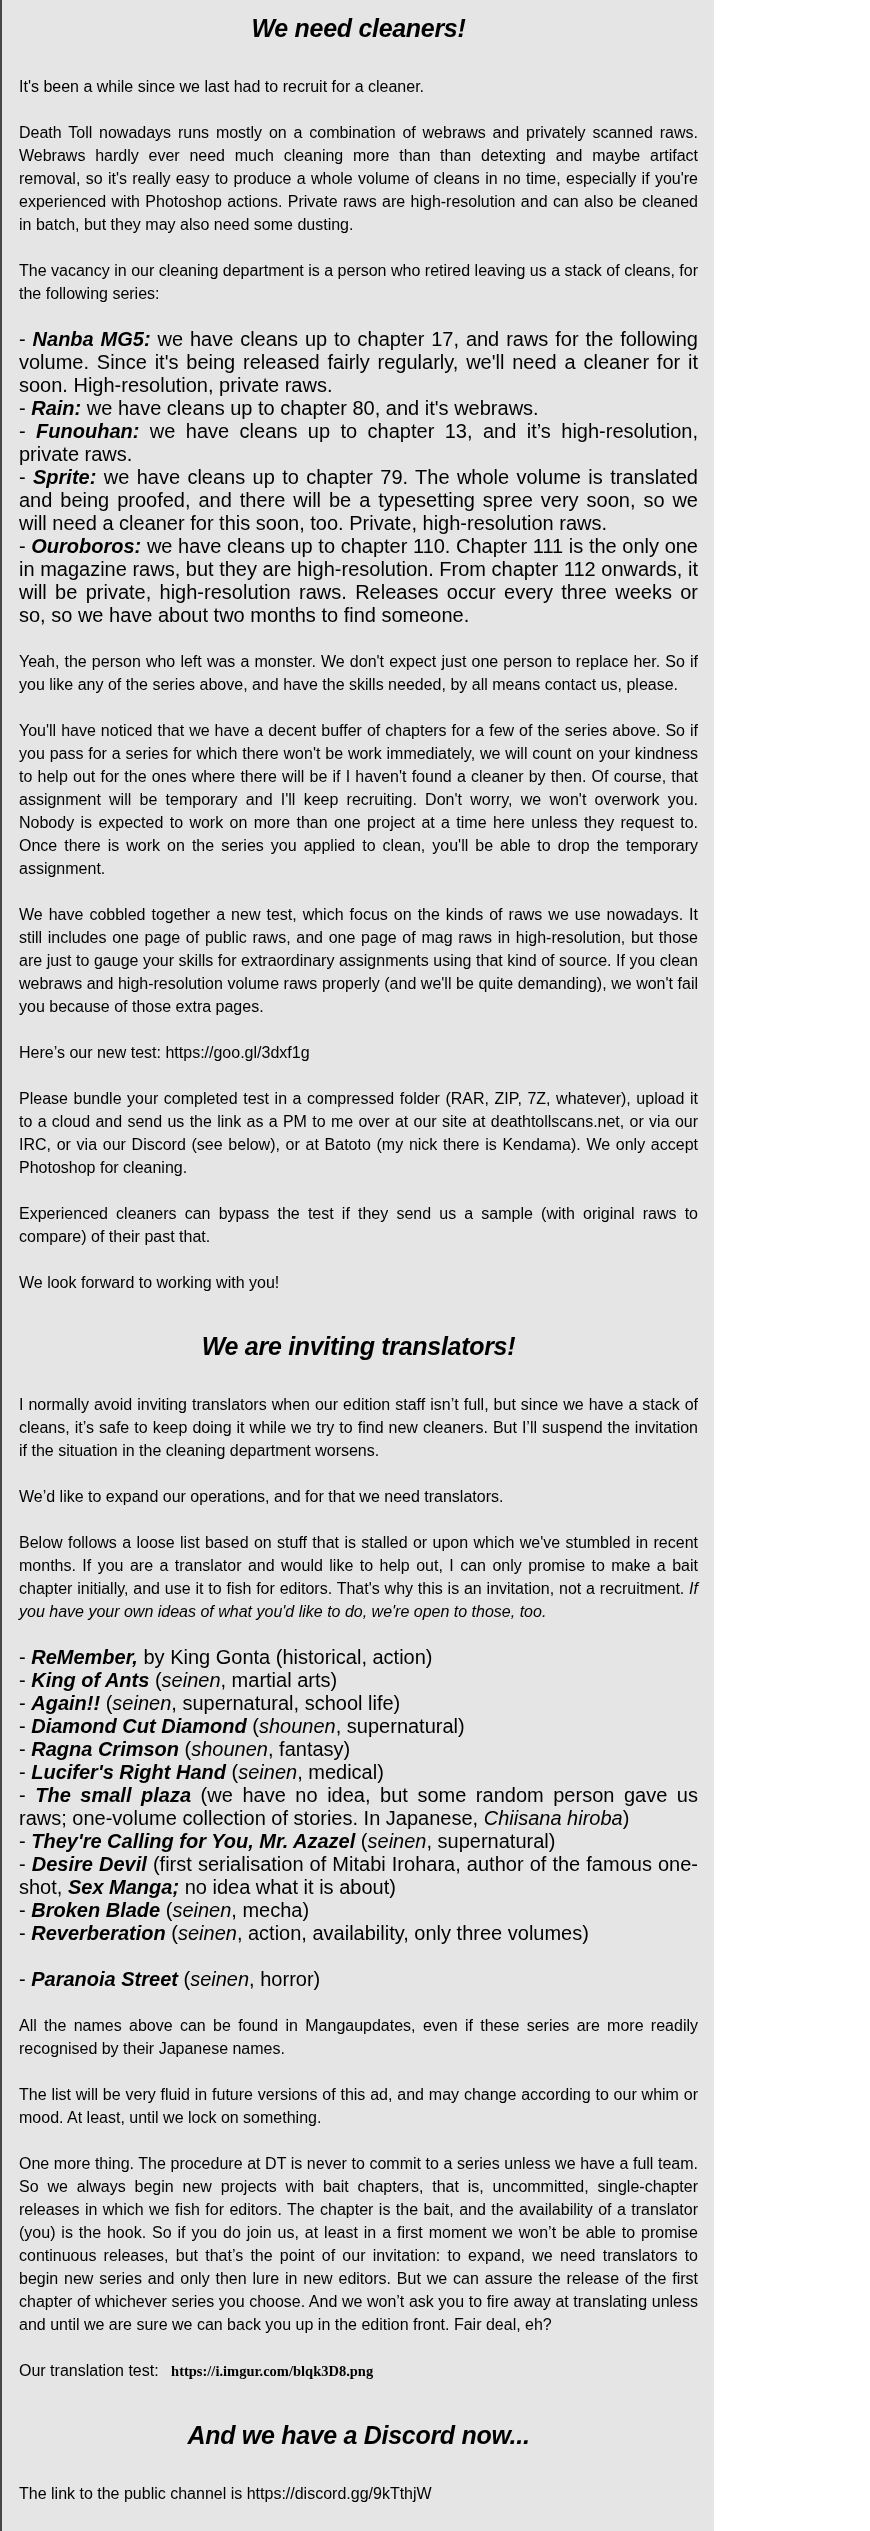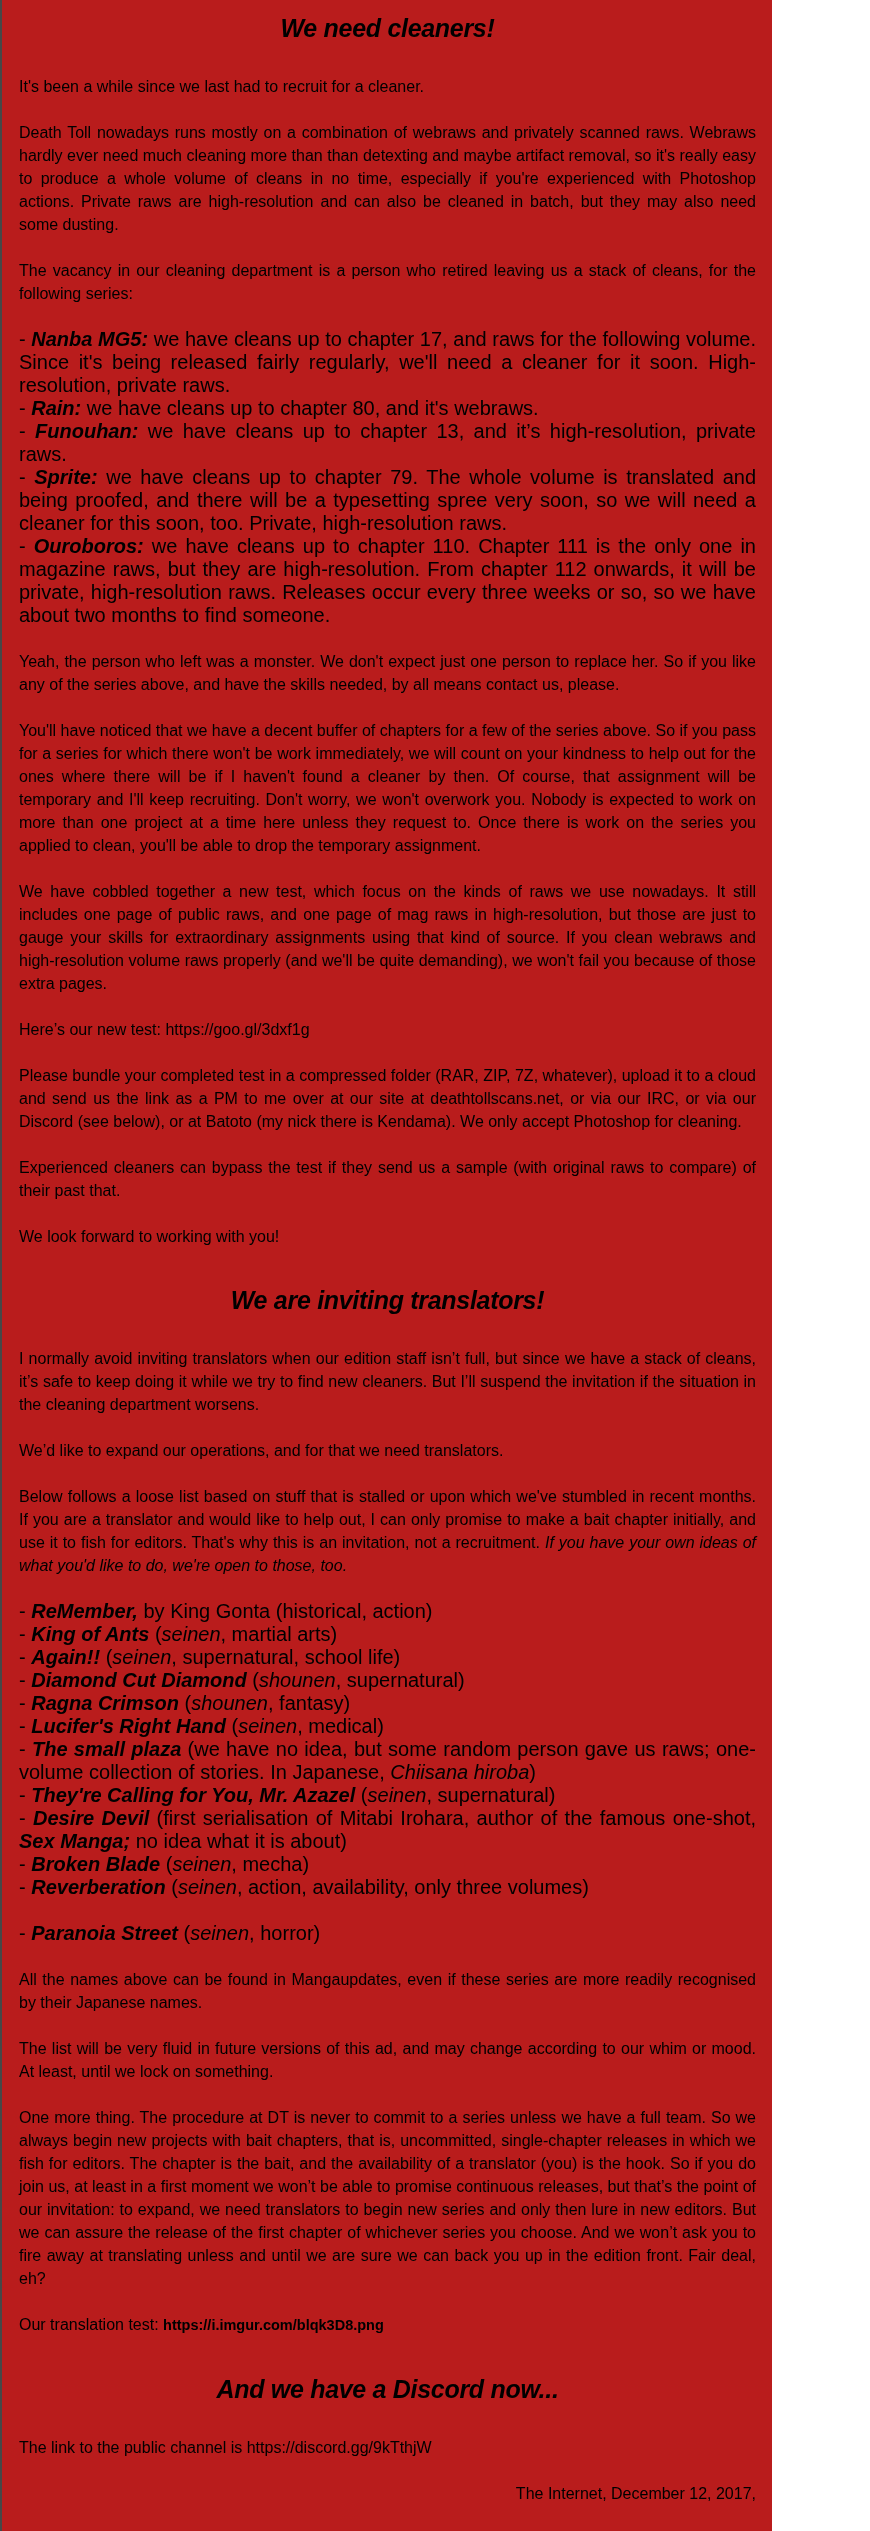--- a/index.html
+++ b/index.html
@@ -1,20 +1,20 @@
 <!DOCTYPE html>
 <html><head>
 <meta charset="utf-8">
 <style>
   html, body { margin: 0; padding: 0; background: #ffffff; }
   .page {
-    width: 772px;
+    width: 714px;
     height: 2531px;
     box-sizing: border-box;
-    background: #b91c1c;
+    background: #e5e5e5;
     border-left: 2px solid #474747;
     overflow: hidden;
     font-family: "Liberation Sans", sans-serif;
     color: #000000;
     display: flex;
     flex-direction: column;
   }
   .content {
     flex: 1 0 auto;
     padding: 2px 16px 0 17px;
@@ -40,21 +40,21 @@
     padding: 0;
   }
   .series-list li {
     font-size: 20px;
     line-height: 23px;
     text-align: justify;
   }
   .run-p  { }
   .run-i  { font-style: italic; }
   .run-bi { font-weight: 700; font-style: italic; }
-  .run-m  { font-family: Liberation Sans, sans-serif; font-weight: 700; font-size: 14.5px; }
+  .run-m  { font-family: Liberation Serif, serif; font-weight: 700; font-size: 14.5px; margin-left: 8px; }
   .signature {
     flex-shrink: 0;
     text-align: right;
     font-size: 16px;
     line-height: 23px;
     padding: 0 16px 22px 0;
     margin-top: auto;
   }
   .signature .name-block { margin-top: 49px; }
 </style>

